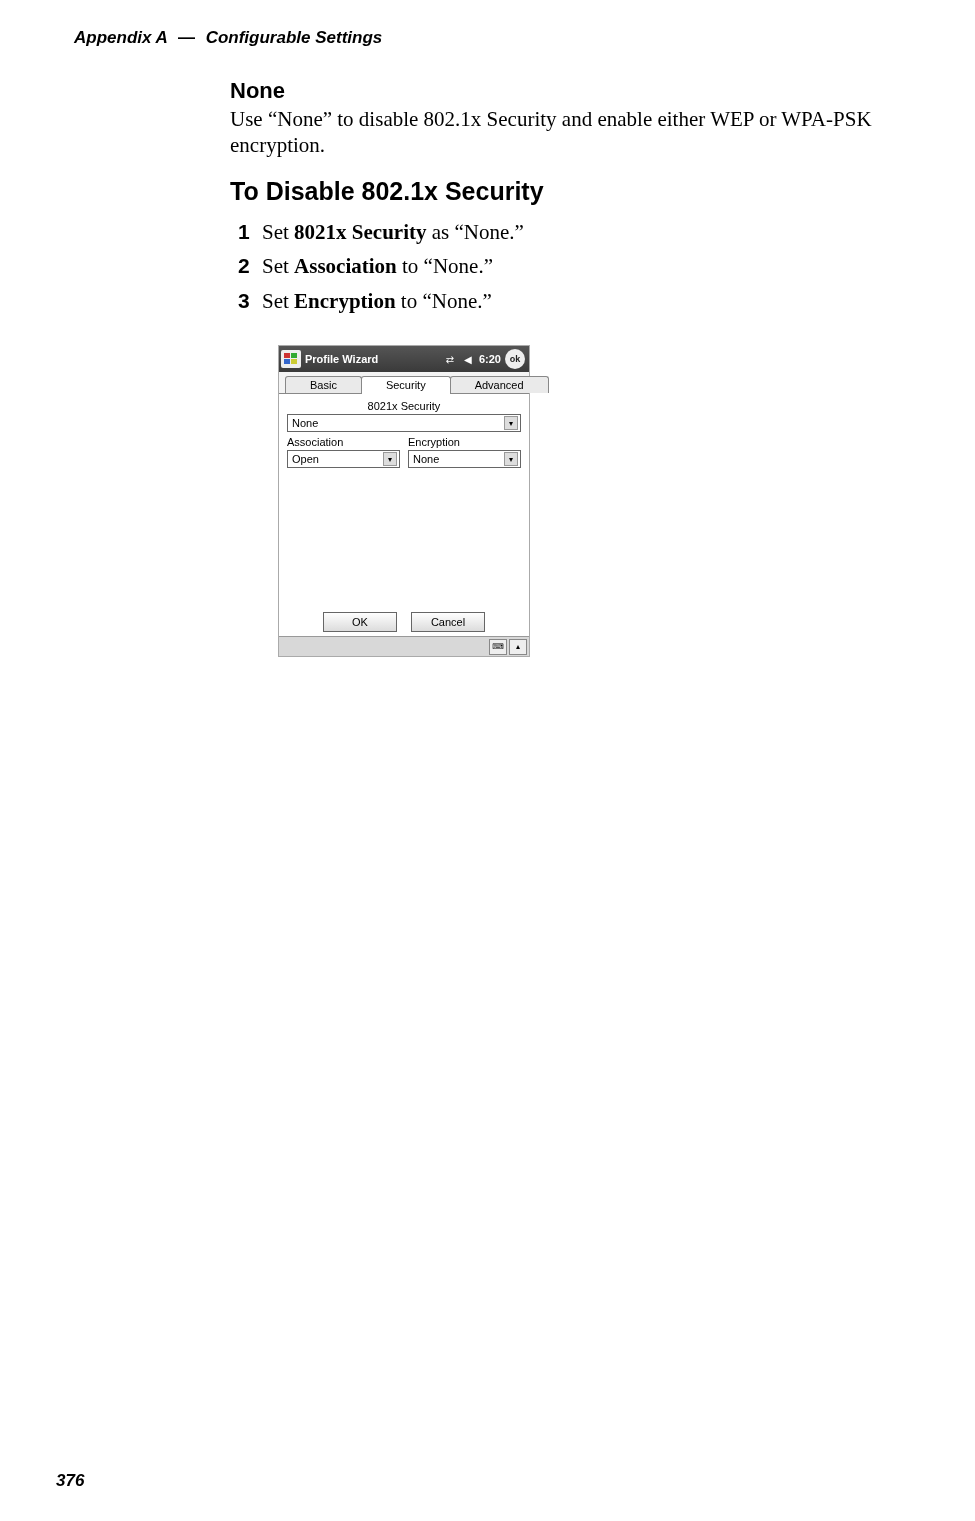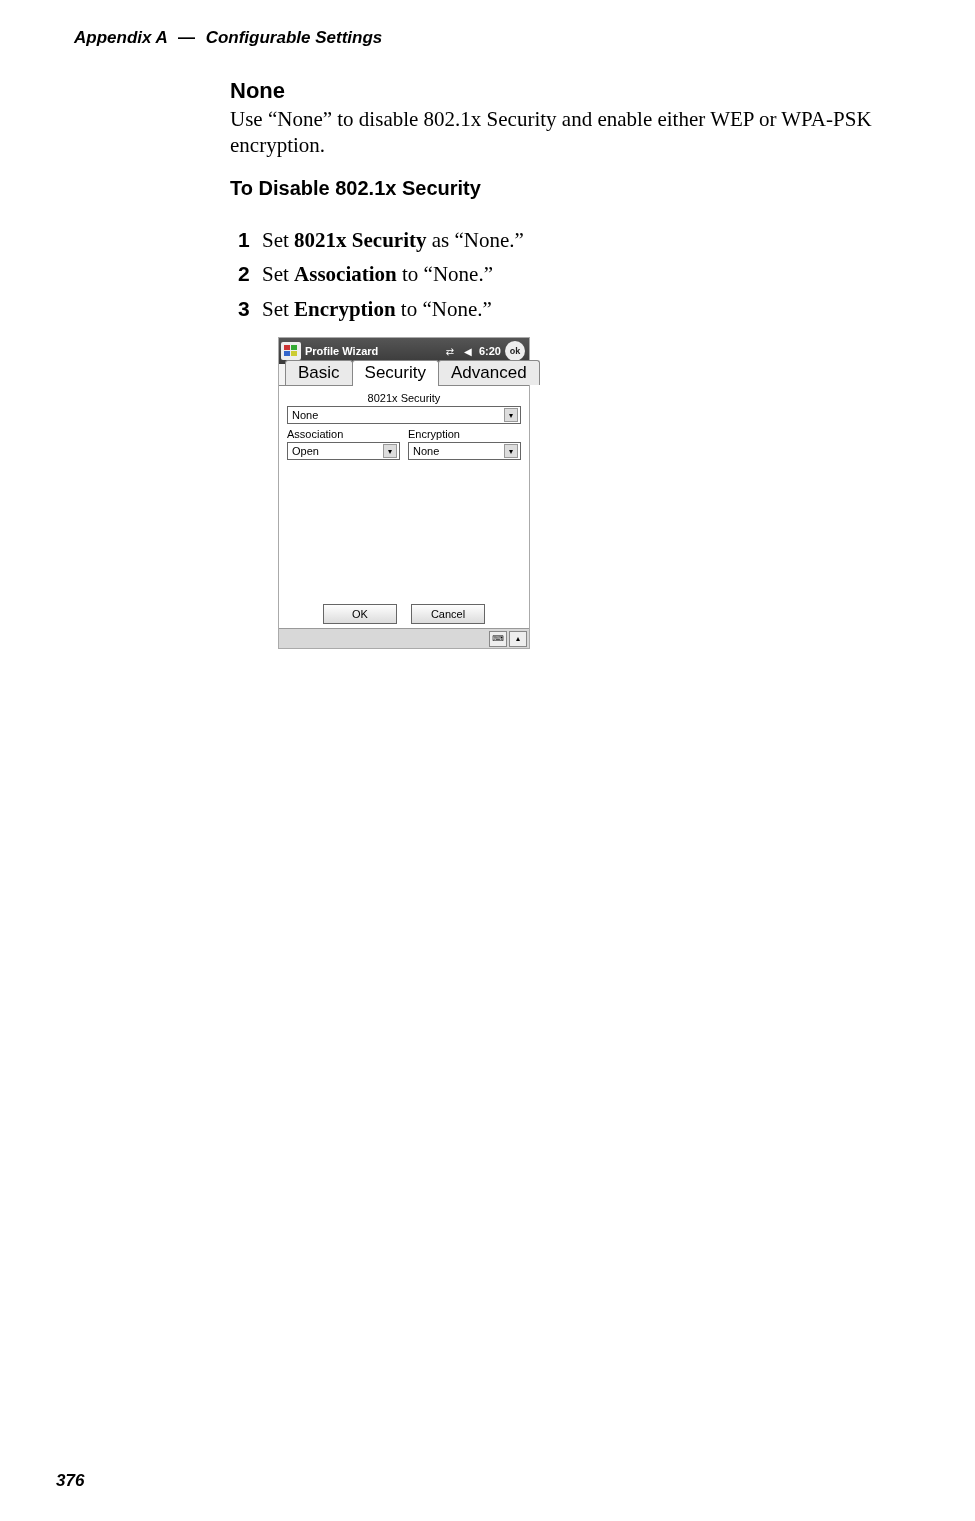--- a/index.html
+++ b/index.html
@@ -35,44 +35,44 @@
       margin-bottom: 2px;
     }
     .body-text {
       font-size: 21px;
       line-height: 1.25;
       margin-bottom: 18px;
     }
     .sub-heading {
       font-family: Arial, Helvetica, sans-serif;
       font-weight: 900;
-      font-size: 20px;
+      font-size: 25px;
       margin-top: 8px;
-      margin-bottom: 24px;
+      margin-bottom: 10px;
     }
     .step-list {
       list-style: none;
       padding-left: 8px;
     }
     .step-list li {
       font-size: 21px;
       line-height: 1.55;
       margin-bottom: 2px;
       position: relative;
       padding-left: 24px;
     }
     .step-num {
       font-family: Arial, Helvetica, sans-serif;
       font-weight: 900;
       position: absolute;
       left: 0;
     }
     .step-text b { font-weight: bold; }
     .screenshot-wrap {
-      margin-top: 12px;
+      margin-top: 28px;
       margin-left: 48px;
     }
     .device {
       width: 252px;
       border: 1px solid #aaa;
       background: #fff;
       font-family: Tahoma, Arial, sans-serif;
       font-size: 11px;
     }
     .titlebar {
@@ -110,23 +110,23 @@
       background: #f4f4f4;
       border-bottom: 1px solid #888;
       display: flex;
       align-items: flex-end;
       padding-left: 6px;
       gap: 0;
     }
     .tab {
       border: 1px solid #888;
       border-bottom: none;
-      padding: 2px 12px;
+      padding: 2px 24px;
       background: #eaeaea;
-      font-size: 17px;
+      font-size: 11px;
       cursor: pointer;
       margin-right: -1px;
       border-radius: 3px 3px 0 0;
     }
     .tab.active {
       background: #fff;
       position: relative;
       top: 1px;
       padding-bottom: 3px;
     }

